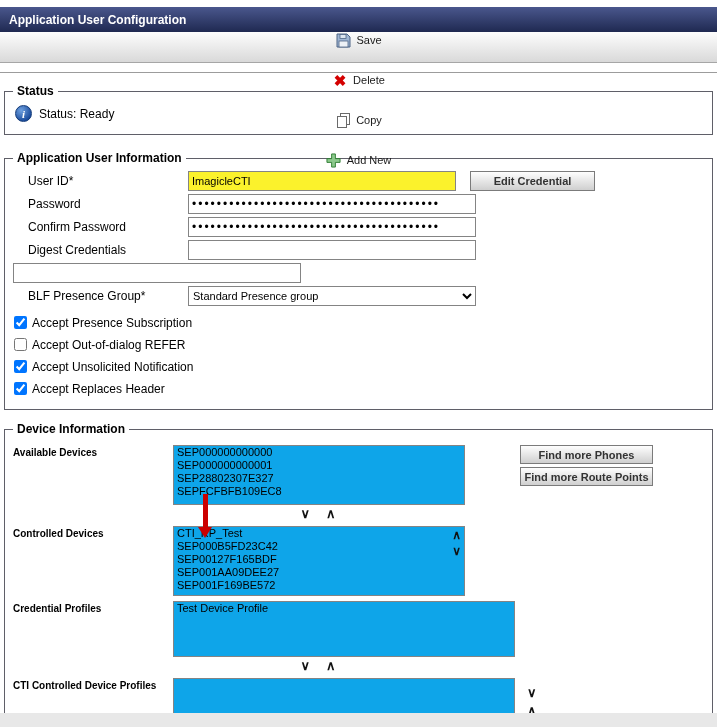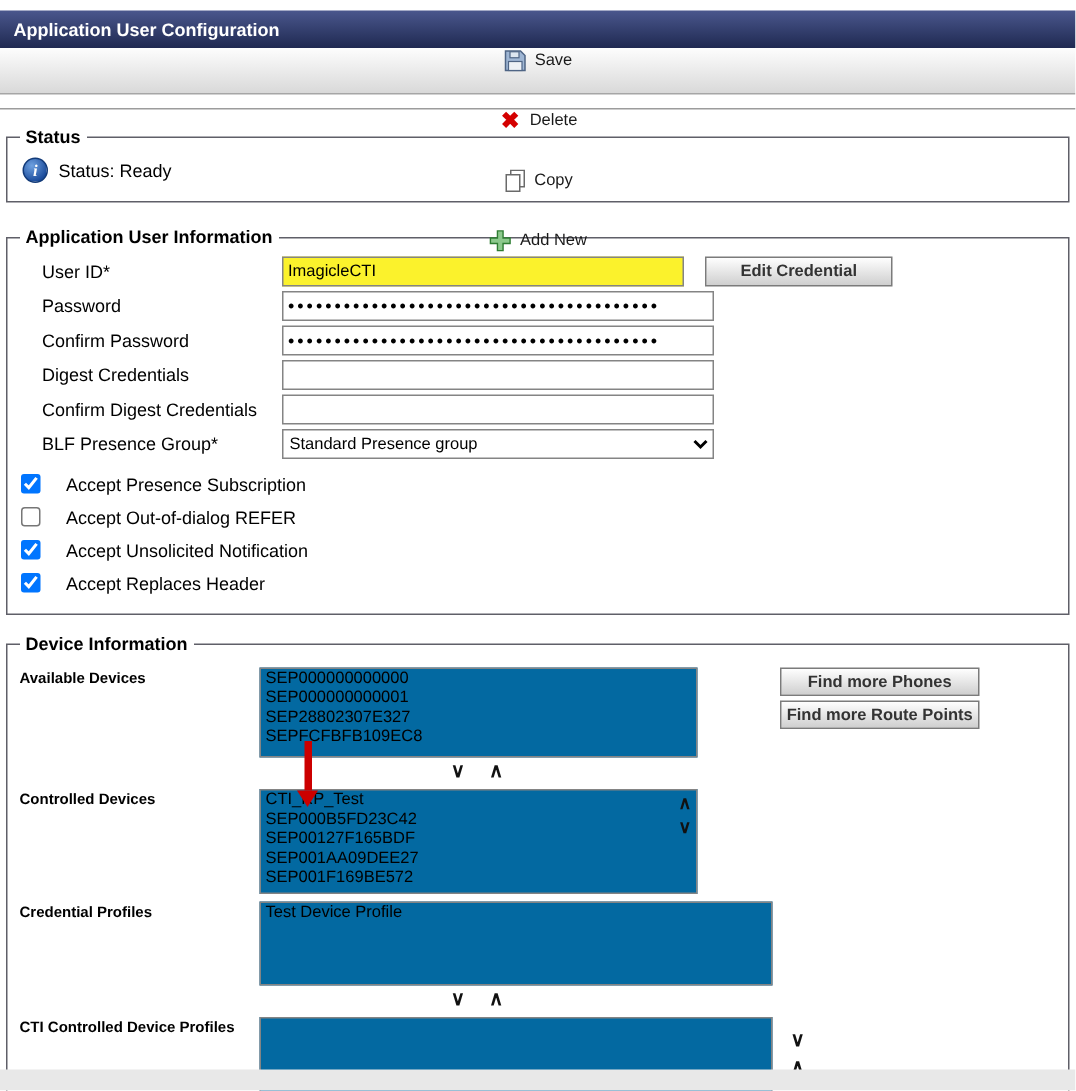--- a/index.html
+++ b/index.html
@@ -50,28 +50,28 @@
   .btn {
     font-family:Liberation Sans, sans-serif; font-weight:bold; font-size:11px; color:#333;
     background:linear-gradient(#FEFEFE,#CFCFCF); border:1px solid #7B7B7B;
     padding:2px 10px; cursor:pointer;
   }
   .edit-cred { margin-left:14px; width:125px; height:20px; }
   .blf-select {
     width:288px; height:20px; font-family:"Liberation Sans", sans-serif; font-size:11px;
     border:1px solid #848484; background:#fff;
   }
-  .check-row { display:flex; align-items:center; height:21px; gap:15px; margin-top:1px; }
+  .check-row { display:flex; align-items:center; height:21px; gap:3px; margin-top:1px; }
   .check-row input { margin:0 2px 0 1px; }
 
   .device-fieldset { margin-top:12px; position:relative; }
   .device-row { display:flex; align-items:flex-start; margin-top:5px; }
   .device-label { width:160px; font-size:10px; padding-top:2px; flex:0 0 auto;font-weight:bold; }
   .listbox {
-    border:1px solid #848484; background:#0369a1; font-size:11px;
+    border:1px solid #848484; background:#0ea5e9; font-size:11px;
     overflow:hidden; position:relative; flex:0 0 auto;
   }
   .lb-avail   { width:290px; height:58px; }
   .lb-ctrl    { width:290px; height:68px; }
   .lb-prof    { width:340px; height:54px; }
   .lb-cti     { width:340px; height:62px; }
   .list-item { padding:0 3px; line-height:13px; white-space:nowrap; cursor:default; }
   .find-col { margin-left:55px; display:flex; flex-direction:column; gap:3px; }
   .find-btn { width:133px; height:19px; text-align:center; padding:1px 0; }
   .arrow-row { margin-left:160px; width:290px; display:flex; justify-content:center; gap:16px; margin-top:2px; }
@@ -159,21 +159,20 @@
     <span class="form-label">Confirm Password</span>
     <input type="text" class="text-input dots" value="••••••••••••••••••••••••••••••••••••••••" style="">
   </div>
 
   <div class="form-row">
     <span class="form-label">Digest Credentials</span>
     <input type="text" class="text-input" value="" style="">
   </div>
 
   <div class="form-row">
-    <span class="form-label">Confirm Digest Credentials</span>
     <input type="text" class="text-input" value="" style="">
   </div>
 
   <div class="form-row">
     <span class="form-label">BLF Presence Group*</span>
     <select class="blf-select">
       <option>Standard Presence group</option>
     </select>
   </div>
 

